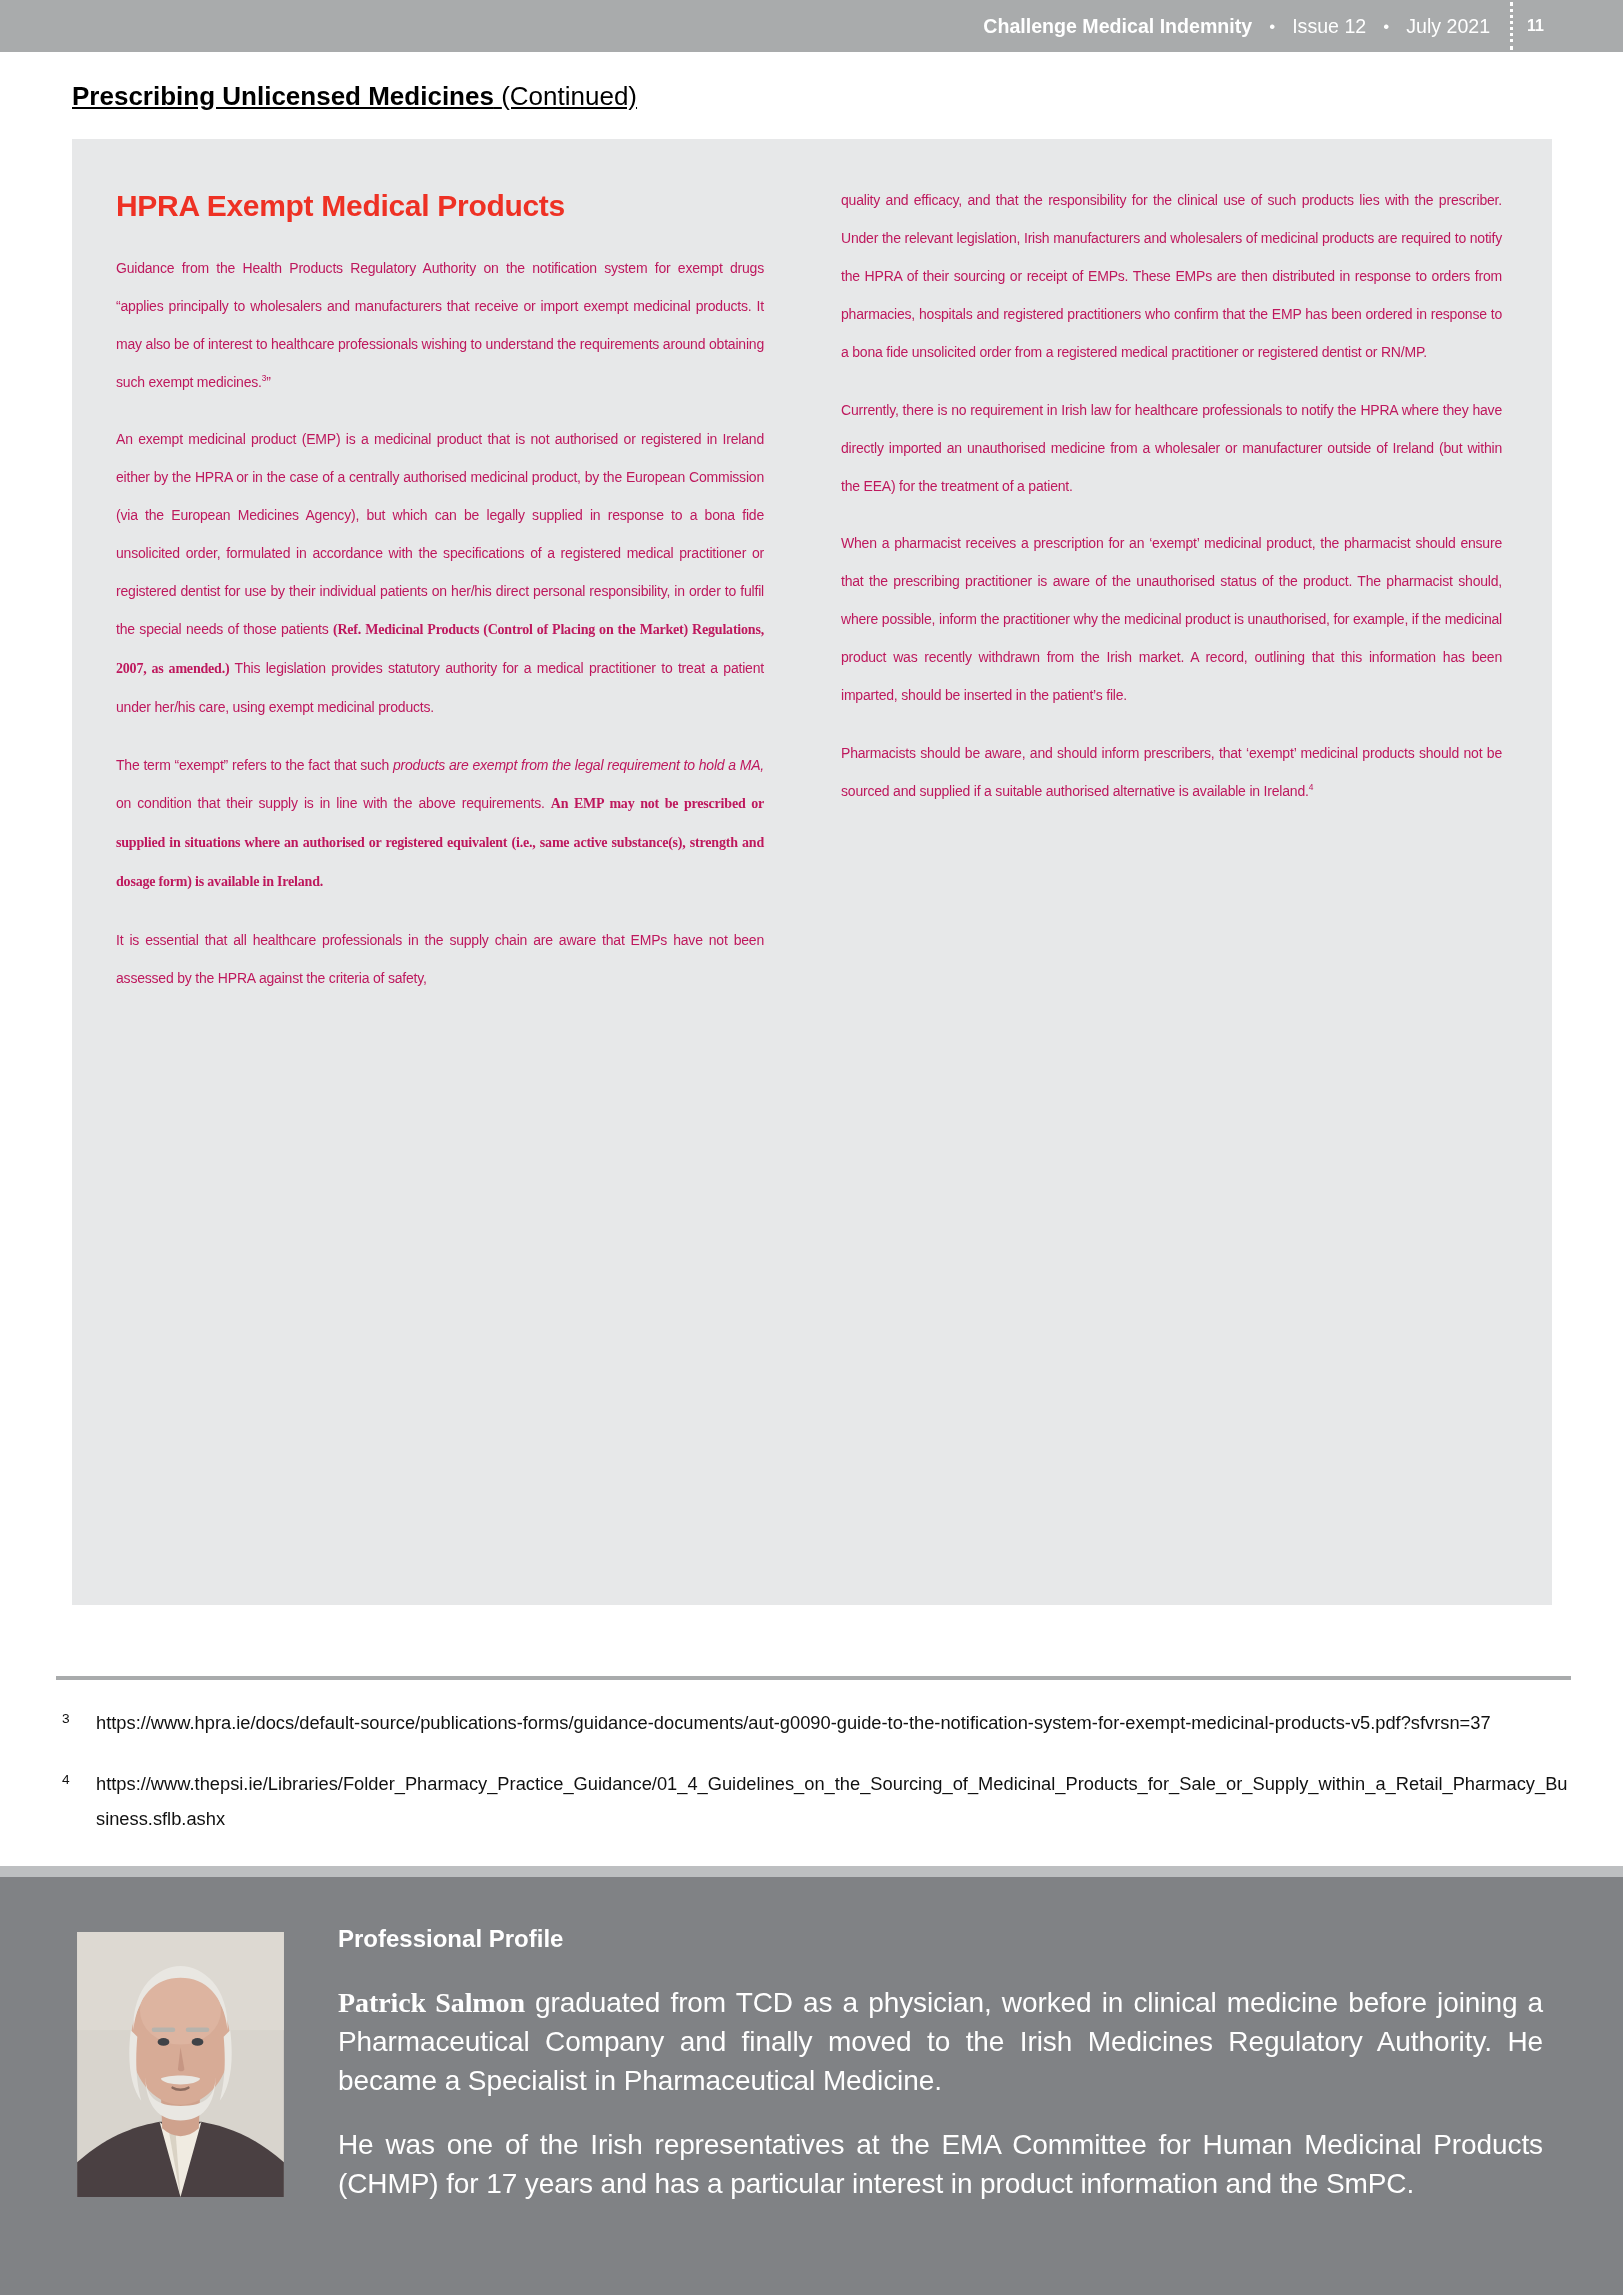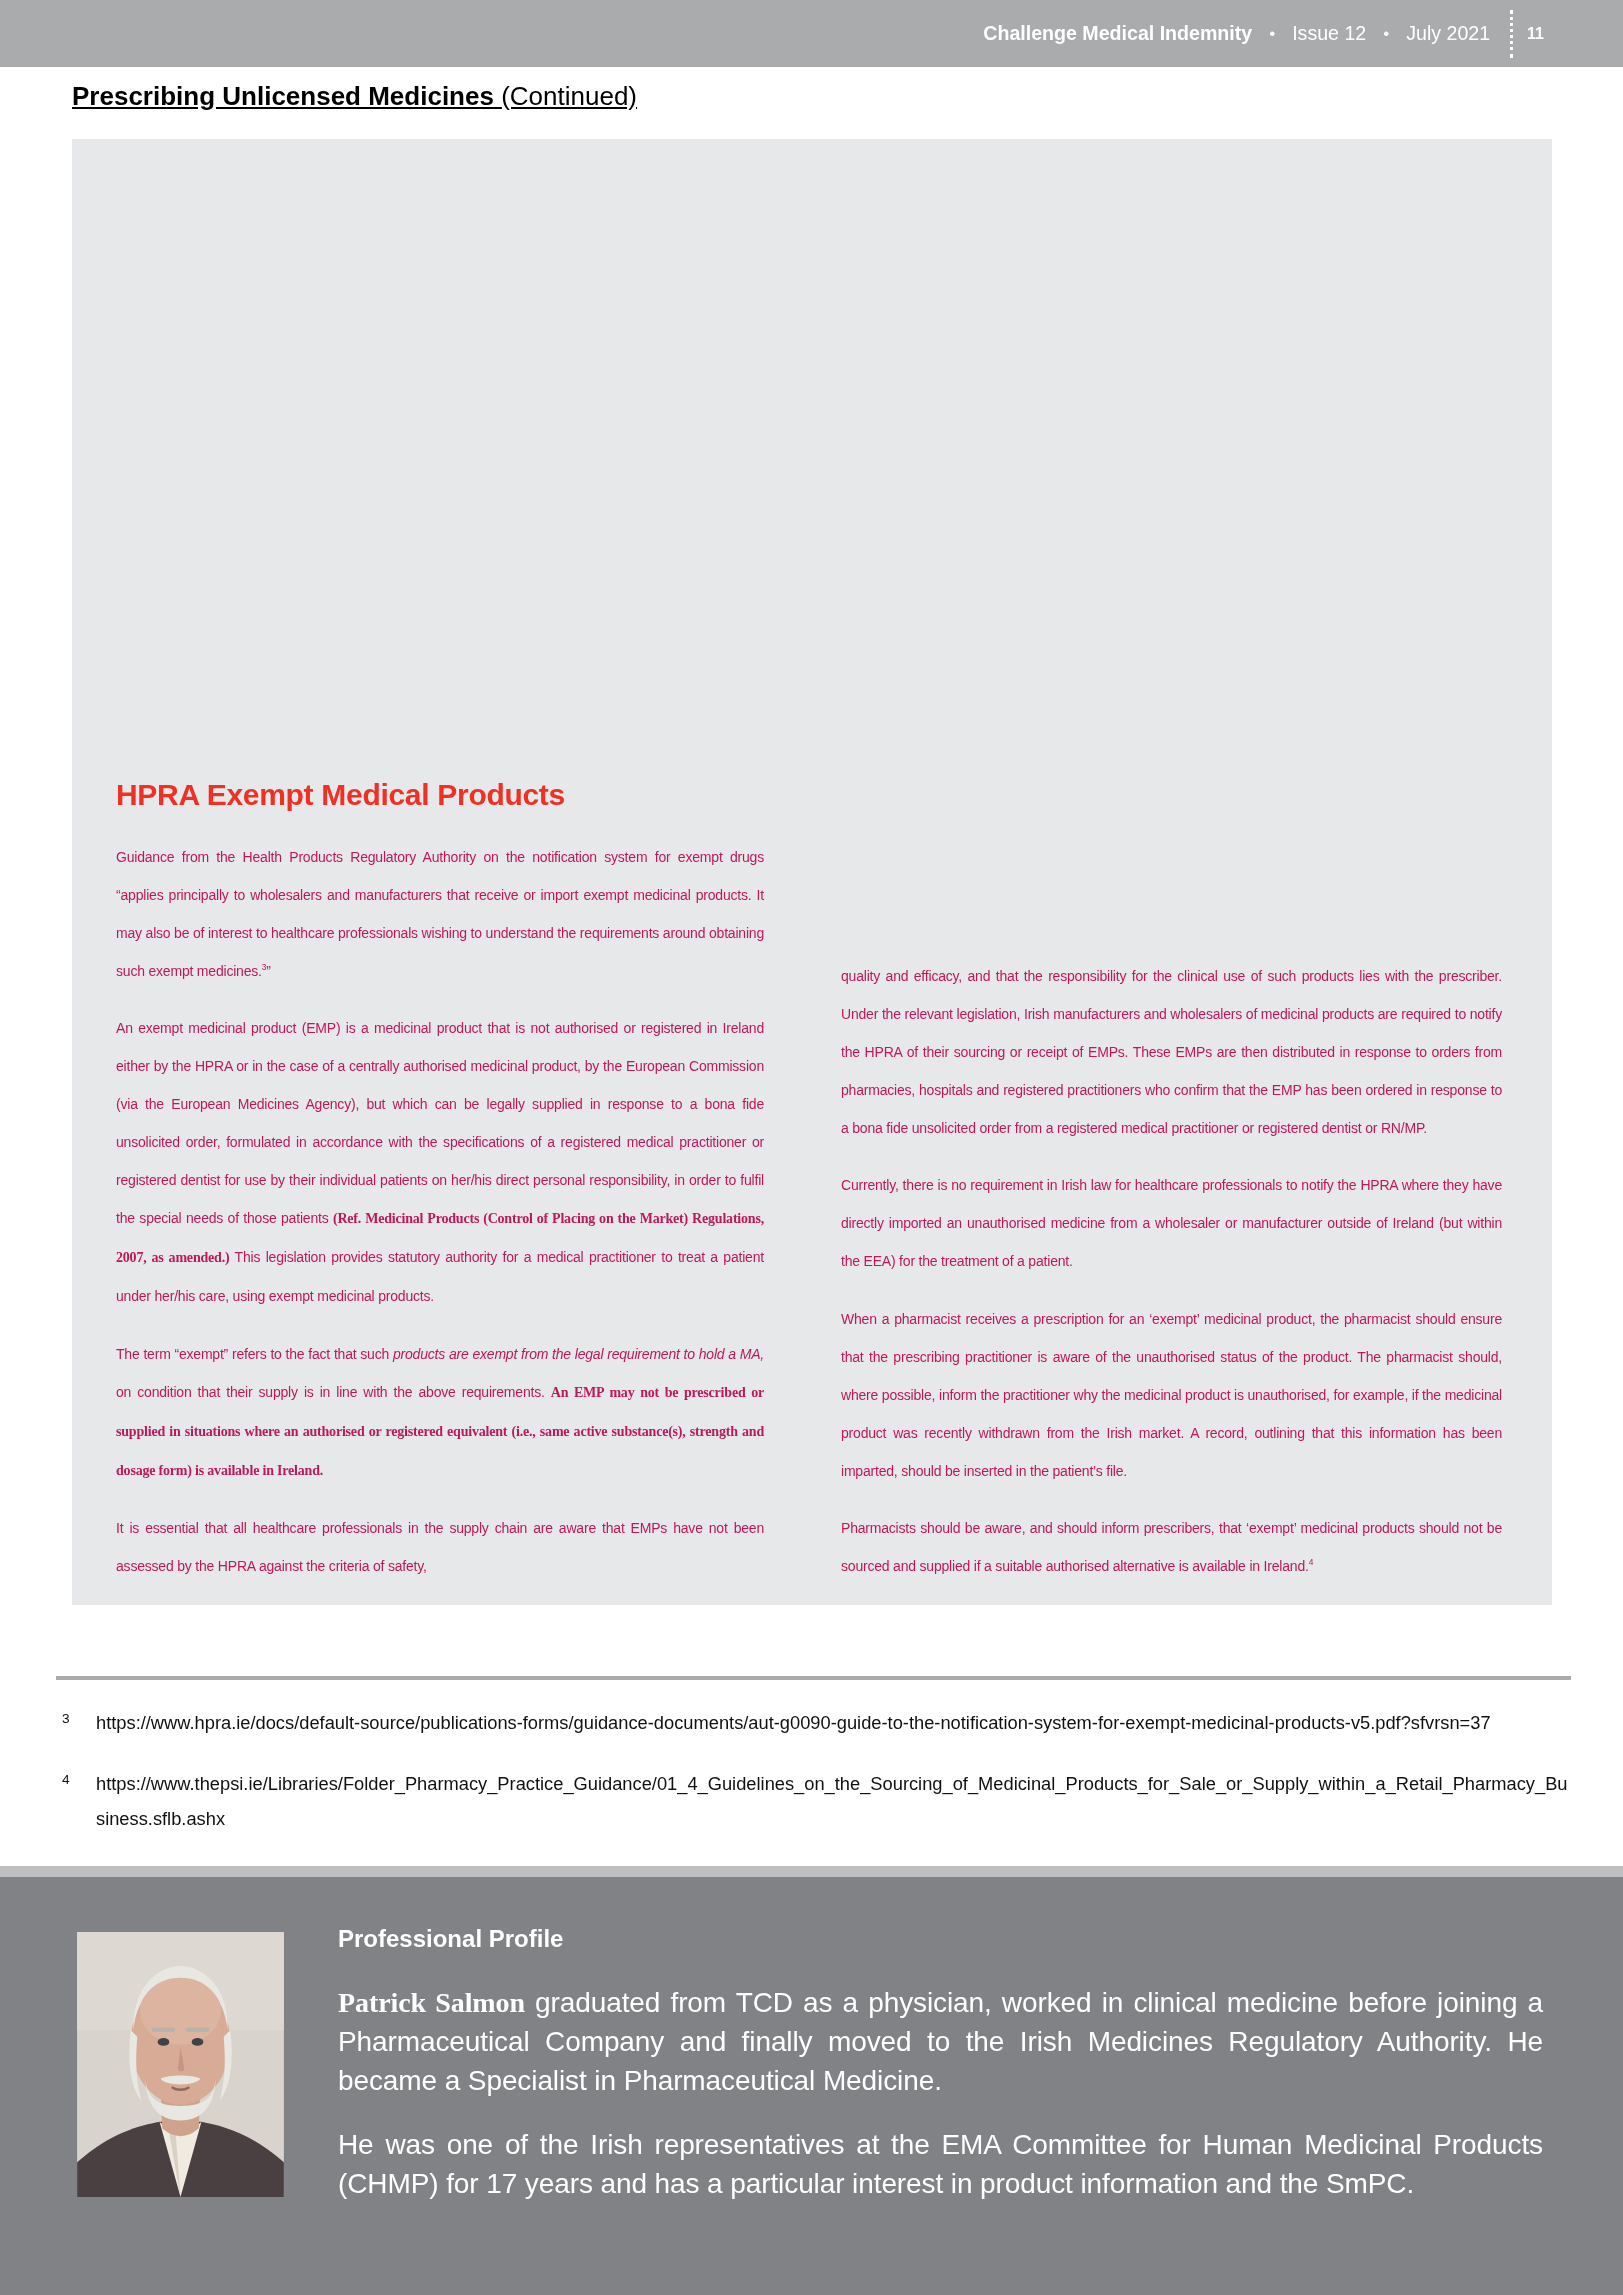--- a/index.html
+++ b/index.html
@@ -6,21 +6,21 @@
   .page{
     position:relative;
     width:1623px;height:2295px;
     background:#ffffff;
     font-family:"Liberation Sans", sans-serif;
     margin:0 auto;
     overflow:hidden;
   }
   
   .banner{
-    position:absolute;top:0;left:0;right:0;height:67px;
+    position:absolute;top:0;left:0;right:0;height:52px;
     background:#a9abac;color:#fff;
     display:flex;align-items:center;justify-content:flex-end;
   }
   .banner-title{display:flex;align-items:center;gap:17px;font-size:19.6px;}
   .banner-brand{font-weight:bold;}
   .banner-bullet{font-size:17px;line-height:1;}
   .banner-dotsep{
     height:48px;margin-left:19.6px;
     border-left:3.9px dotted #ffffff;
   }
@@ -33,21 +33,21 @@
     font-size:26px;line-height:29px;color:#000;text-decoration:underline;
   }
   .continued .t{font-weight:bold;}
   
   .content-box{
     position:absolute;top:139px;left:72px;
     width:1480px;height:1466px;
     box-sizing:border-box;
     background:#e7e8e9;
     padding:42px 50px 0 44px;
-    display:flex;gap:77px;align-items:flex-end;
+    display:flex;gap:77px;
   }
   .col-left{width:648px;flex:none;}
   .col-right{flex:1;min-width:0;}
   .article-title{
     color:#ee3124;font-size:30px;font-weight:bold;
     margin:7.9px 0 26px 0;line-height:34px;letter-spacing:-0.3px;
   }
   p.body{
     font-size:14px;line-height:38px;color:#be185d;
     text-align:justify;margin:0 0 19.6px 0;letter-spacing:-0.2px;

